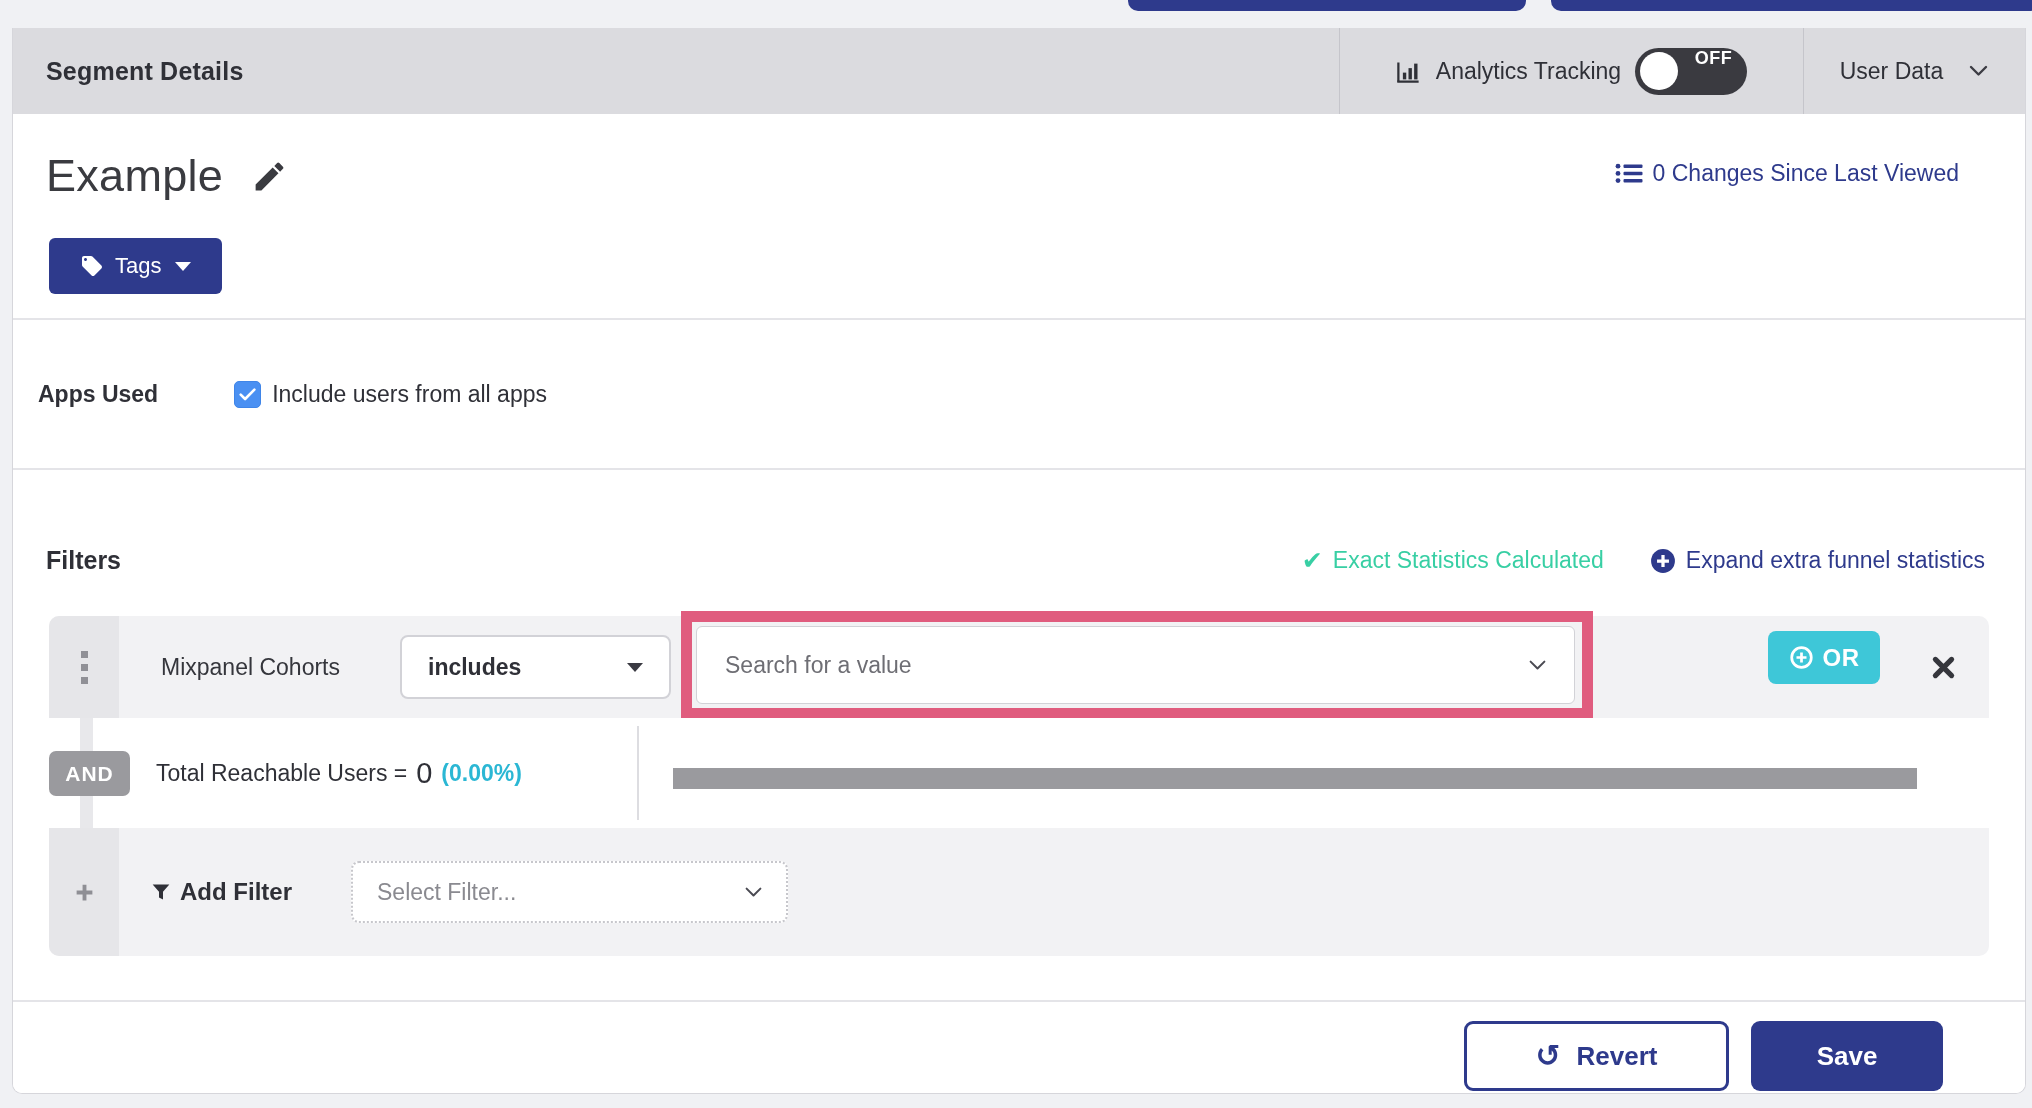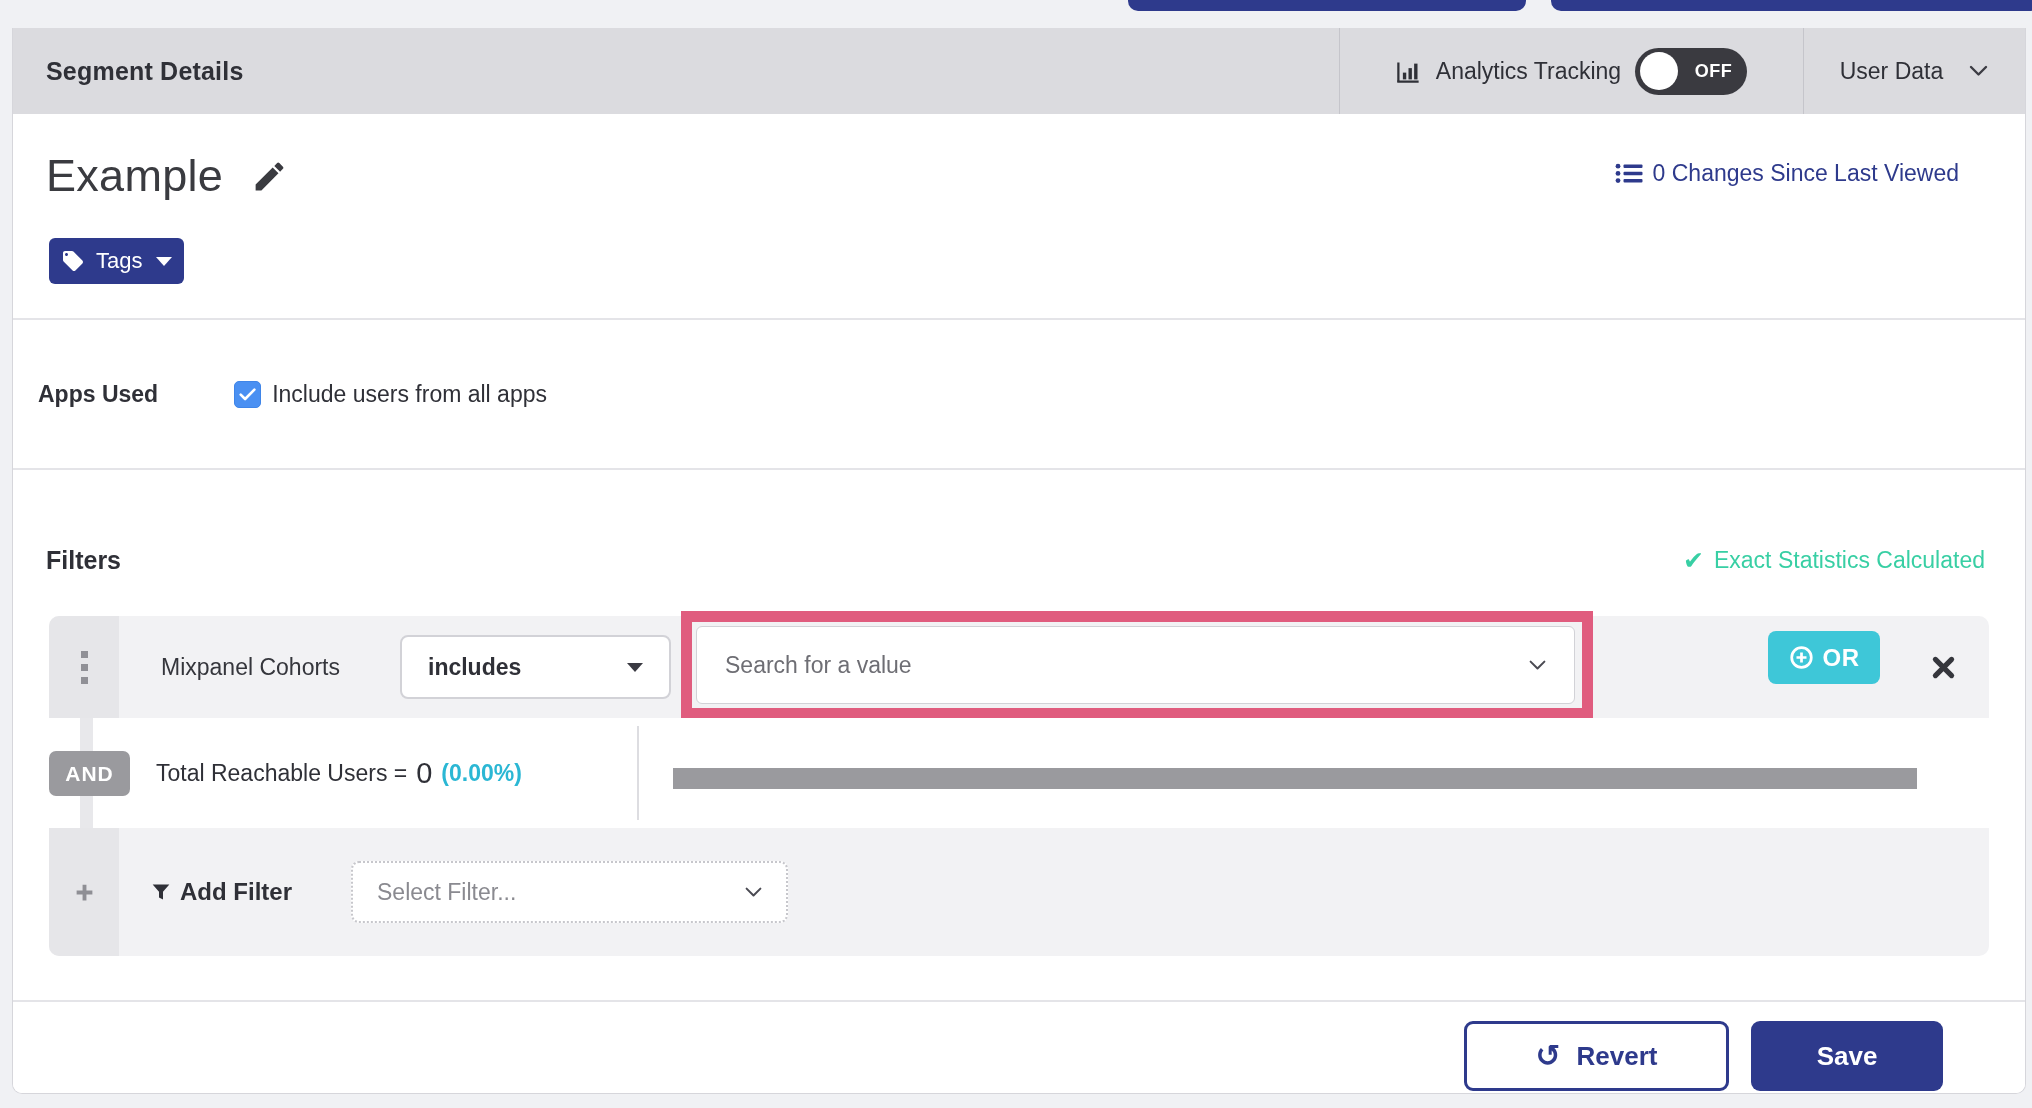--- a/index.html
+++ b/index.html
@@ -21,33 +21,33 @@
 
   
   .topbar { position:relative; height:86px; background:#dbdbdf; }
   .tb-title { position:absolute; left:33px; top:0; height:100%; display:flex; align-items:center;
               font-size:25px; font-weight:bold; letter-spacing:.2px; }
   .tb-divider { position:absolute; top:0; width:1px; height:100%; background:#c5c5cb; }
   #tbd1 { left:1326px; } #tbd2 { left:1790px; }
   .tb-analytics { position:absolute; left:1326px; width:464px; height:100%;
                   display:flex; align-items:center; justify-content:center; gap:14px; font-size:23px; }
   .toggle { position:relative; width:112px; height:47px; border-radius:26px; background:#3a3a40;
-            display:flex; align-items:center; justify-content:flex-end; padding-right:15px; cursor:pointer; }
+            display:flex; justify-content:flex-end; padding-right:15px; cursor:pointer; }
   .toggle .knob { position:absolute; left:5px; top:4px; width:38px; height:38px; border-radius:50%; background:#fff; }
   .toggle .state { color:#fff; font-size:18px; font-weight:bold; letter-spacing:.5px; }
   .tb-user { position:absolute; left:1790px; right:0; height:100%;
              display:flex; align-items:center; justify-content:center; gap:26px; font-size:23px; cursor:pointer; }
 
   
   .sec { position:relative; background:#fff; border-bottom:2px solid #e4e4e8; }
   .sec-title { height:206px; }
   .page-title { position:absolute; left:33px; top:36px; display:flex; align-items:center; gap:28px; }
   .page-title h1 { font-size:45px; font-weight:400; color:#3a3b40; letter-spacing:.3px; }
   .pencil { cursor:pointer; display:flex; }
-  .tags-btn { position:absolute; left:36px; top:124px; height:46px; padding:0 12px;
+  .tags-btn { position:absolute; left:36px; top:124px; height:56px; padding:0 31px;
               background:#2e3a8c; border:none; border-radius:6px; color:#fff; font-size:22px;
               display:flex; align-items:center; gap:11px; cursor:pointer; font-family:inherit; }
   .caret-down { width:0; height:0; border-left:8px solid transparent; border-right:8px solid transparent;
                 border-top:9px solid currentColor; margin-left:3px; }
   .changes-link { position:absolute; right:66px; top:46px; display:flex; align-items:center; gap:10px;
                   color:#2e3a8c; font-size:23px; cursor:pointer; text-decoration:none; }
 
   .sec-apps { height:150px; display:flex; align-items:center; padding-left:25px; font-size:23px; }
   .apps-label { font-weight:bold; margin-right:76px; }
   .checkbox { width:27px; height:27px; border-radius:5px; background:#4a90f2; border:1px solid #3f85e8;
@@ -194,20 +194,29 @@
   </div>
 
   <div class="sec sec-filters">
     <div class="filters-head">
       <h2>Filters</h2>
       <div class="head-right">
         <span class="exact">
           <span class="tick">✔</span>
           <span>Exact Statistics Calculated</span>
         </span>
+        <a class="expand">
+          <span style="display:flex;">
+            <svg width="26" height="26" viewBox="0 0 24 24">
+              <circle cx="12" cy="12" r="11" fill="#2e3a8c"></circle>
+              <path d="M12 6.5v11M6.5 12h11" stroke="#fff" stroke-width="3"></path>
+            </svg>
+          </span>
+          <span>Expand extra funnel statistics</span>
+        </a>
       </div>
     </div>
 
     <div class="filter-group">
 
       <div class="frow-top">
         <div class="strip strip-top">
           <span class="dots">
               <i></i>
               <i></i>

